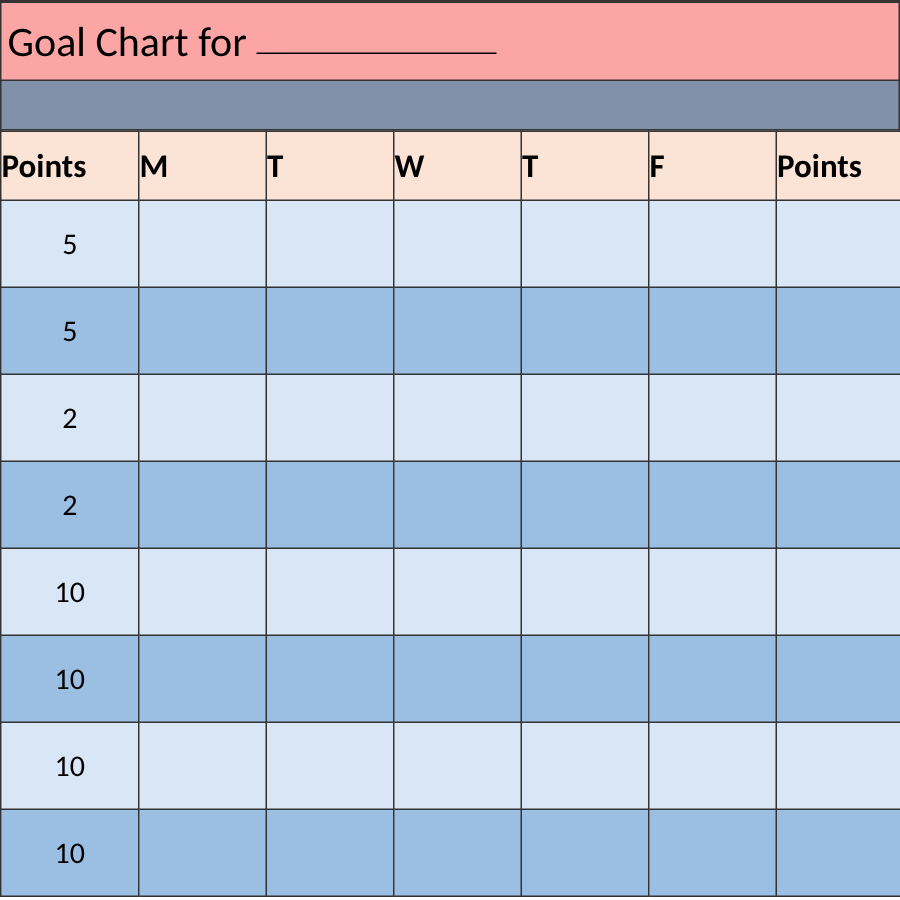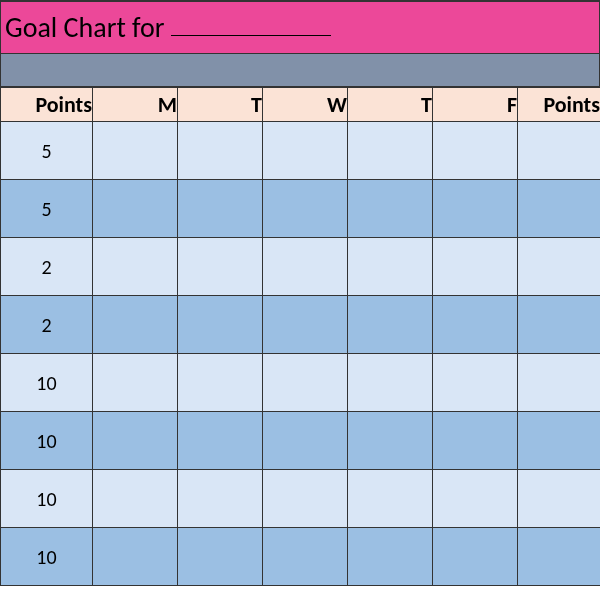--- a/index.html
+++ b/index.html
@@ -12,21 +12,21 @@
     height: 600px;
     overflow: hidden;
   }
   .sheet {
     width: 600px;
     height: 600px;
     position: relative;
   }
   .title-bar {
     height: 54px;
-    background: #ec4899;
+    background: #fca5a5;
     border: 1px solid #333;
     border-top-width: 2px;
     display: flex;
     align-items: center;
     padding-left: 4px;
     font-size: 28px;
     color: #000;
   }
   .title-bar .underline {
     display: inline-block;
@@ -48,23 +48,23 @@
     table-layout: fixed;
   }
   col.points { width: 92px; }
   col.day    { width: 85px; }
   col.total  { width: 83px; }
   th {
     background: #fbe3d6;
     color: #000;
     font-weight: 700;
     font-size: 22px;
-    height: 34px;
+    height: 46px;
     border: 1px solid #333;
-    text-align: right;
+    text-align: left;
     vertical-align: middle;
     padding: 0;
   }
   td {
     height: 58px;
     border: 1px solid #333;
     text-align: center;
     vertical-align: middle;
     font-size: 20px;
     color: #000;

